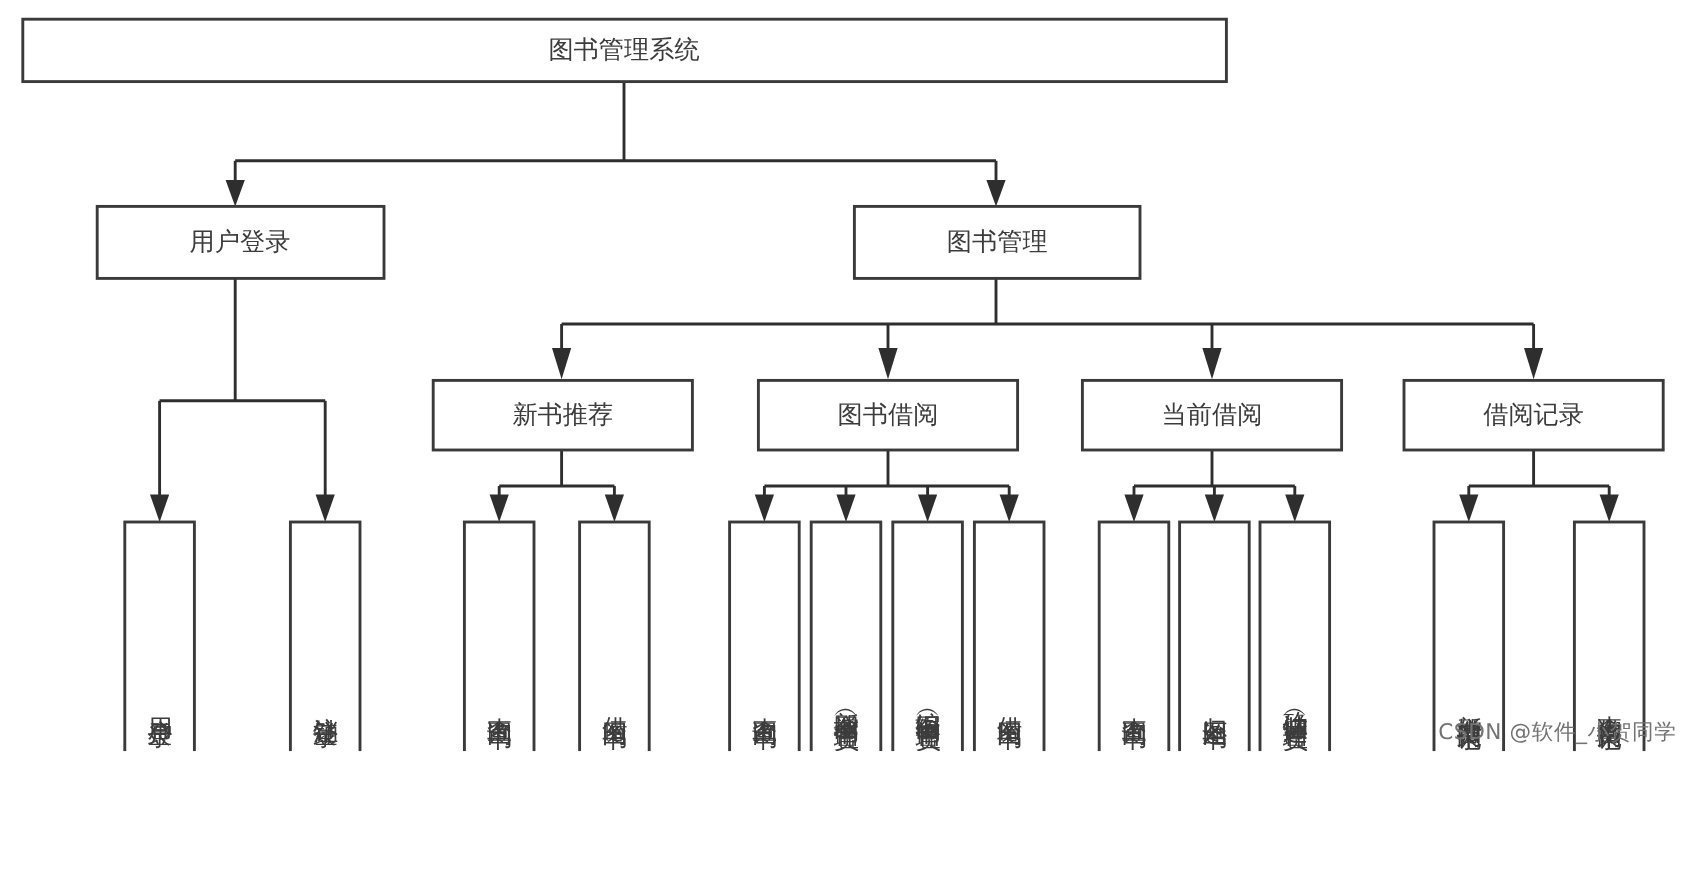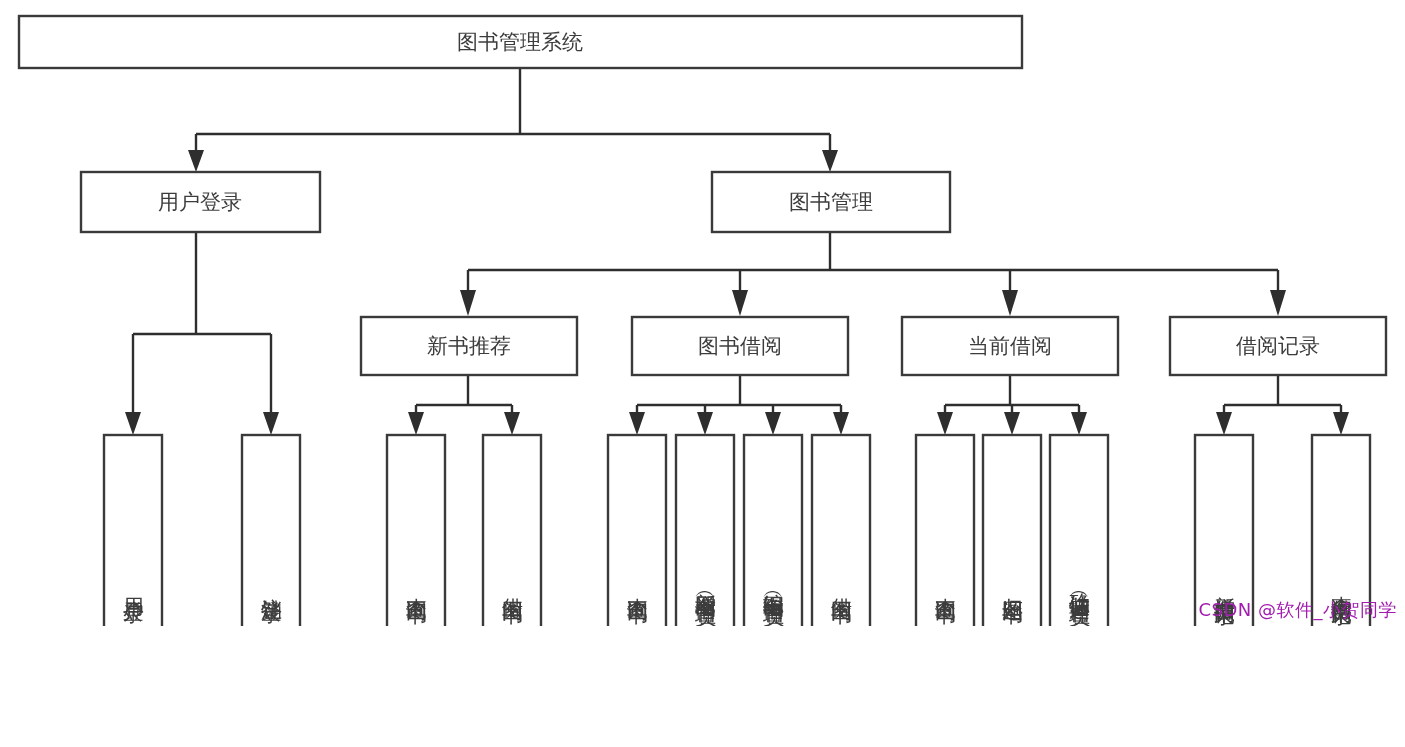--- a/index.html
+++ b/index.html
@@ -59,21 +59,21 @@
     align-items: center;
     justify-content: center;
     white-space: nowrap;
     pointer-events: none;
     user-select: none;
   }
   .watermark {
     position: absolute;
     right: 8px;
     bottom: 4px;
-    color: #a21caf;
+    color: #737373;
     font-family: "DejaVu Sans", "Liberation Sans", sans-serif;
     font-size: 18px;
     letter-spacing: 0.5px;
     white-space: nowrap;
   }
 </style>
 </head>
 <body>
 
 <div id="canvas">

